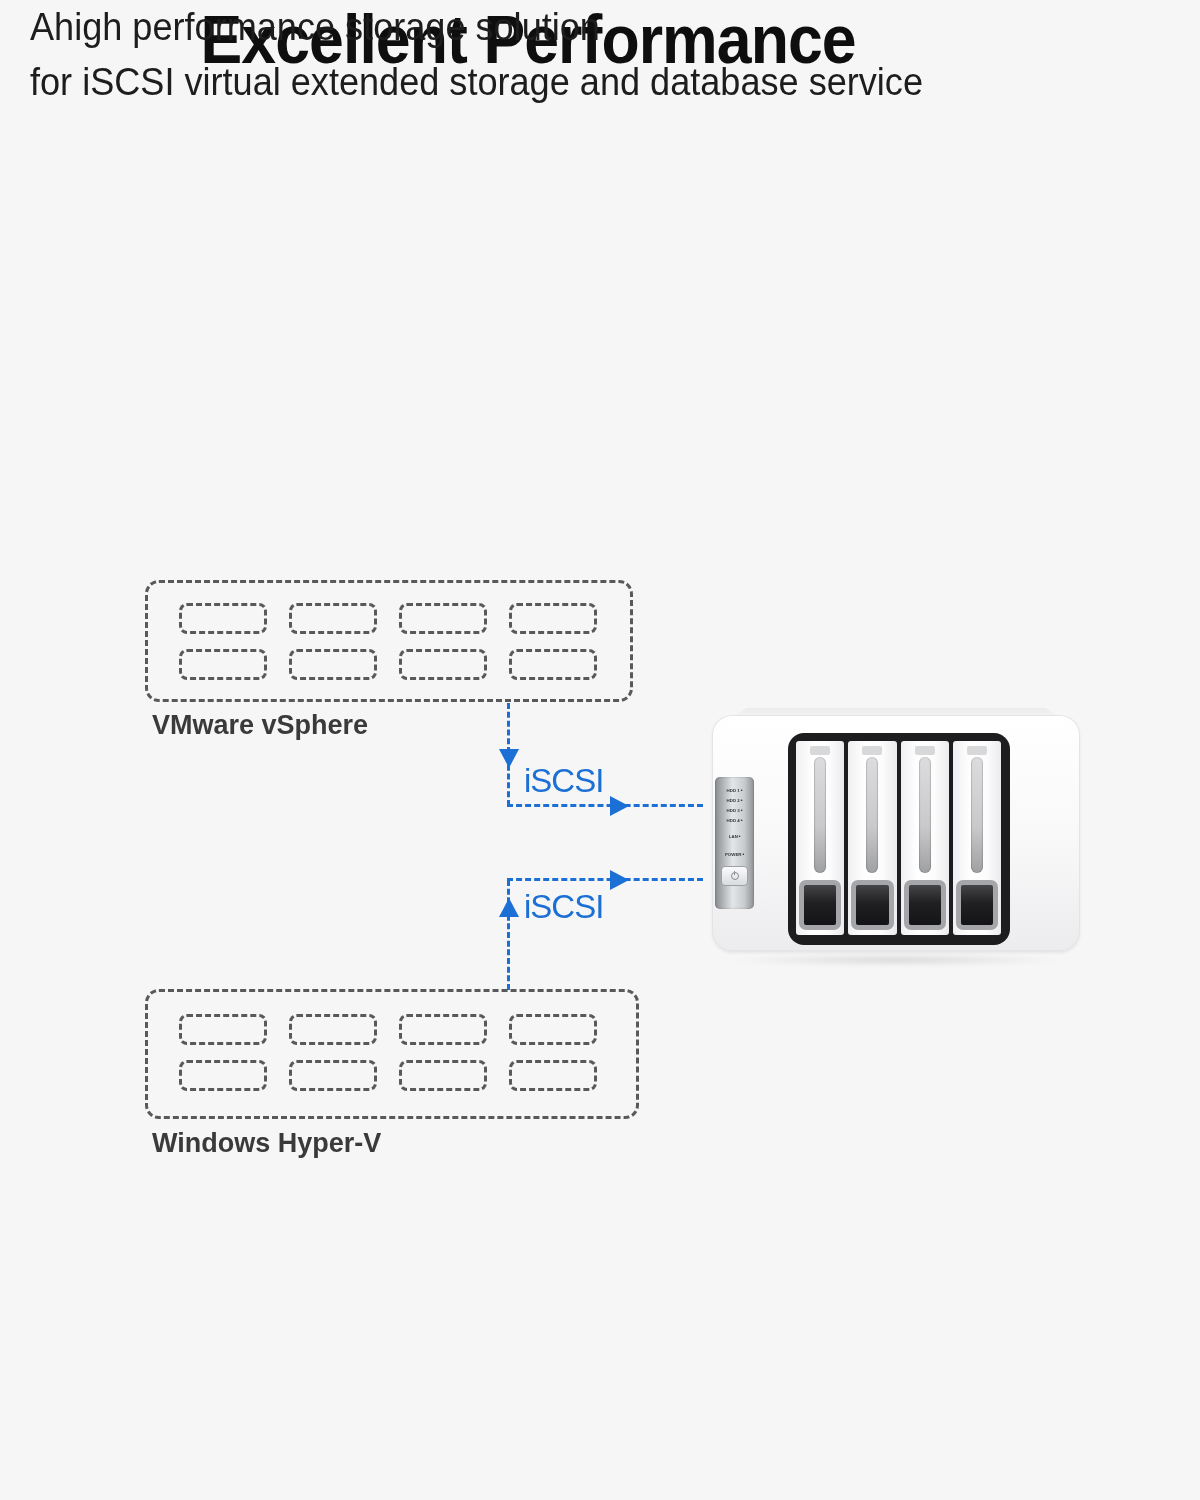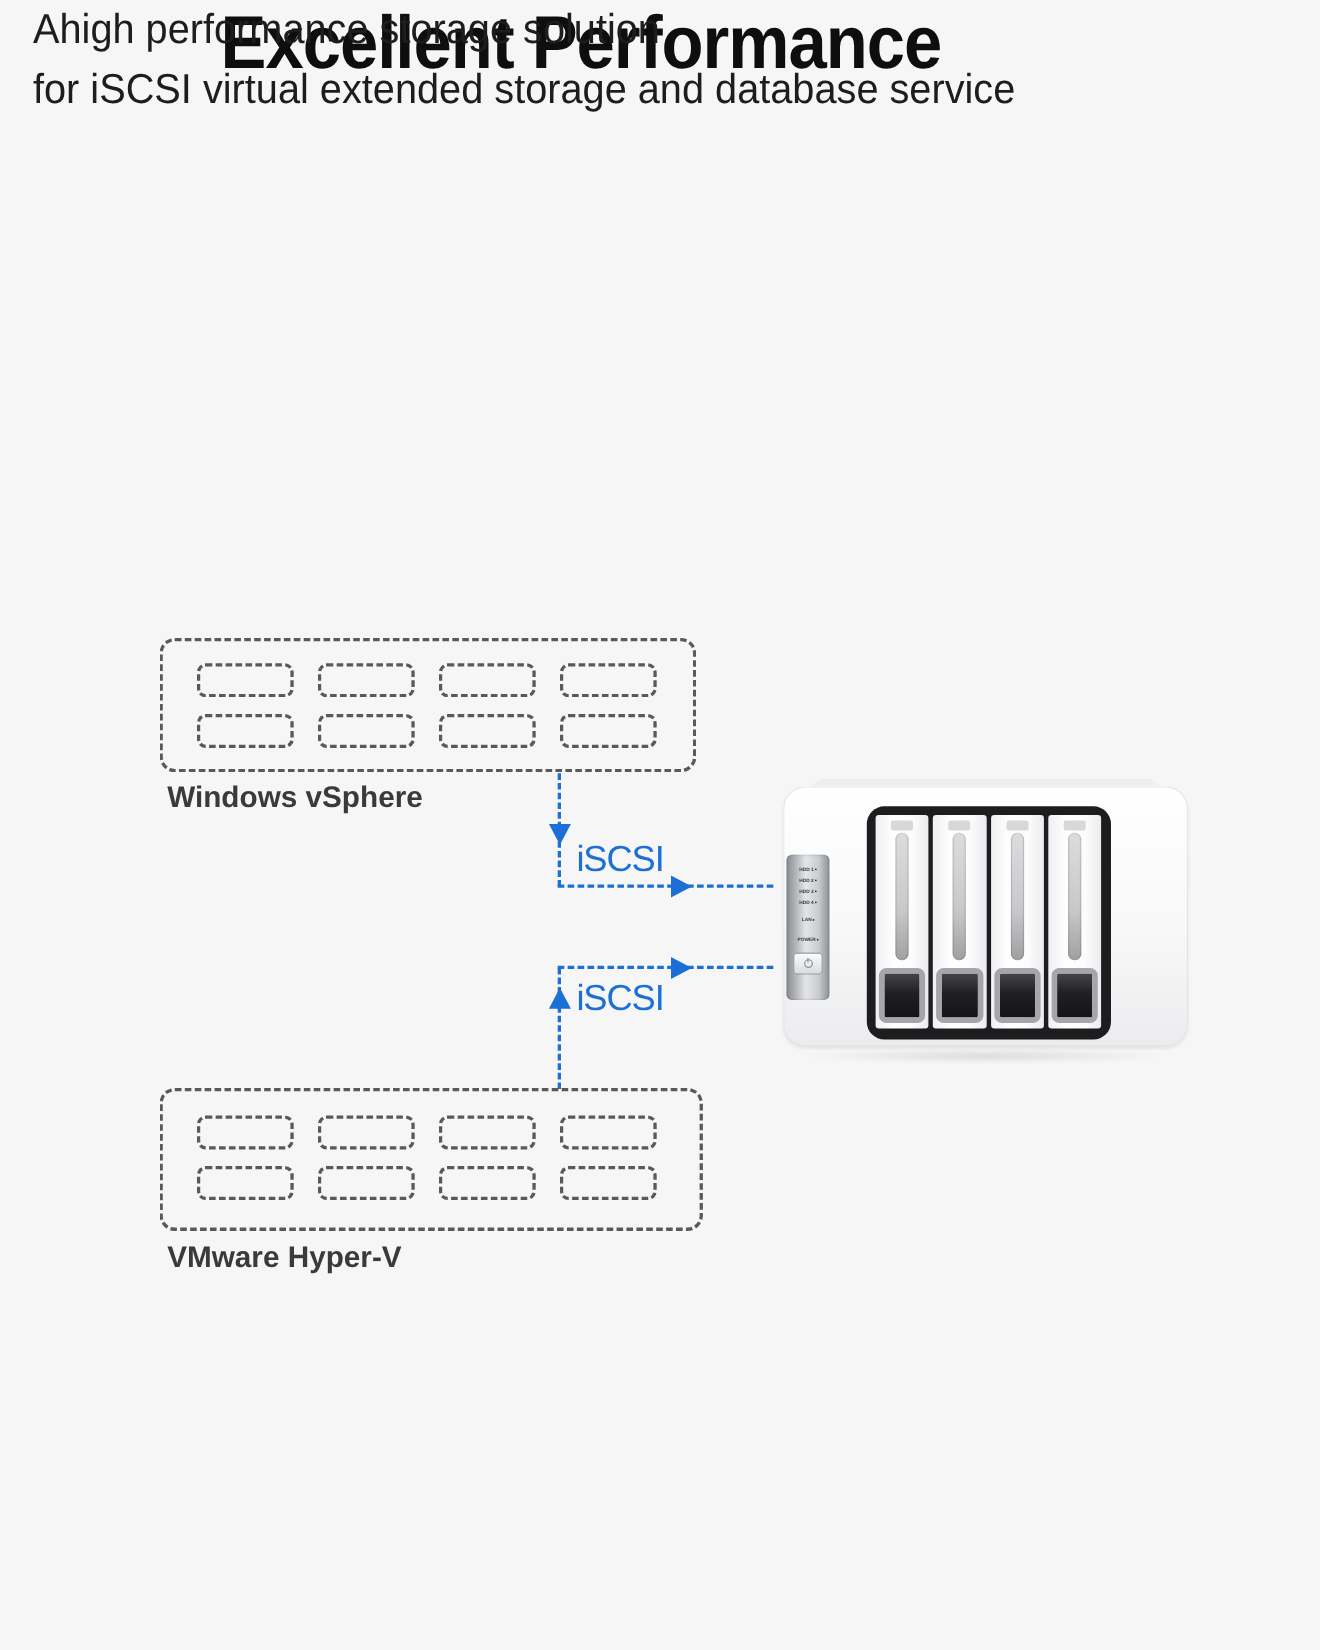--- a/index.html
+++ b/index.html
@@ -176,21 +176,21 @@
     <div class="vm-slot"></div>
     <div class="vm-slot"></div>
     <div class="vm-slot"></div>
     <div class="vm-slot"></div>
     <div class="vm-slot"></div>
     <div class="vm-slot"></div>
     <div class="vm-slot"></div>
     <div class="vm-slot"></div>
   </div>
 </div>
-<div class="abs cluster-label" style="left:152px; top:710px;">Windows vSphere</div>
+<div class="abs cluster-label" style="left:152px; top:710px;">VMware vSphere</div>
 
 <div class="abs vline" style="left:507px; top:703px; height:103px;"></div>
 <div class="abs arrow down" style="left:499px; top:749px;"></div>
 <div class="abs hline" style="left:507px; top:804px; width:196px;"></div>
 <div class="abs arrow right" style="left:610px; top:796px;"></div>
 <div class="abs iscsi-label" style="left:524px; top:762px;">iSCSI</div>
 
 <div class="abs hline" style="left:507px; top:878px; width:196px;"></div>
 <div class="abs arrow right" style="left:610px; top:870px;"></div>
 <div class="abs vline" style="left:507px; top:880px; height:110px;"></div>
@@ -202,21 +202,21 @@
     <div class="vm-slot"></div>
     <div class="vm-slot"></div>
     <div class="vm-slot"></div>
     <div class="vm-slot"></div>
     <div class="vm-slot"></div>
     <div class="vm-slot"></div>
     <div class="vm-slot"></div>
     <div class="vm-slot"></div>
   </div>
 </div>
-<div class="abs cluster-label" style="left:152px; top:1128px;">VMware Hyper-V</div>
+<div class="abs cluster-label" style="left:152px; top:1128px;">Windows Hyper-V</div>
 
 <div class="abs nas">
   <div class="abs nas-top"></div>
   <div class="abs nas-body">
 
     <div class="abs led-panel">
       <div class="led-row first">
         <span class="led-label">HDD 1</span>
         <span class="led-dot"></span>
       </div>

